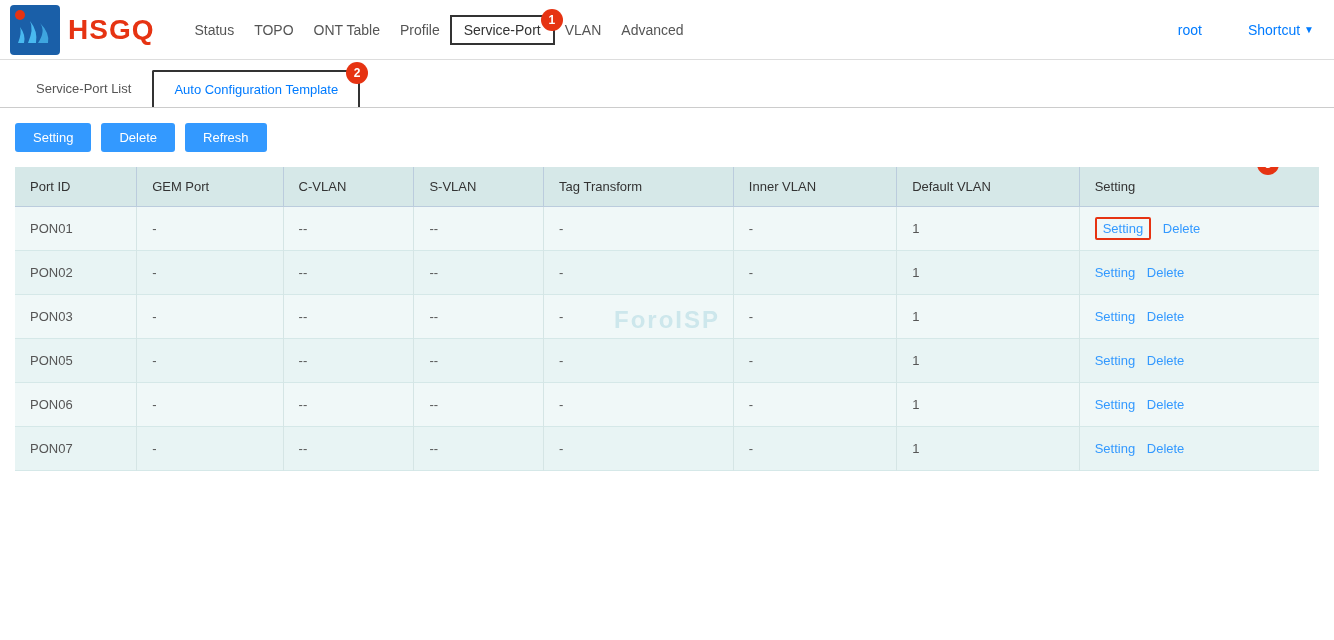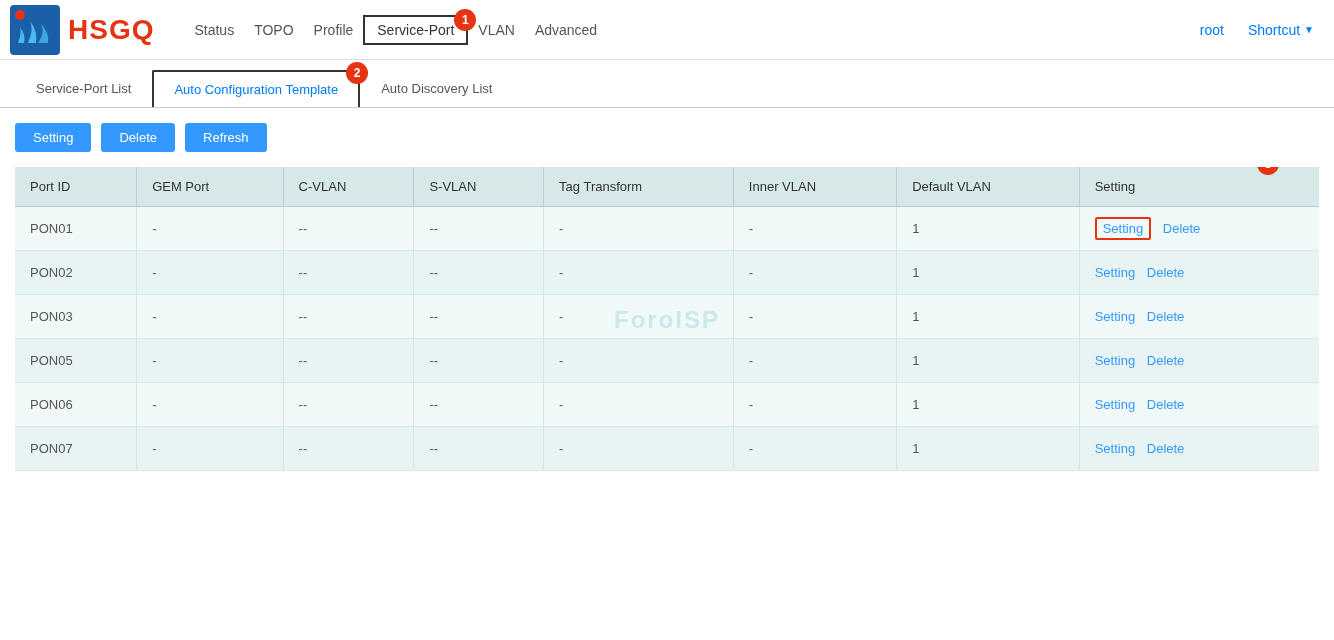--- a/index.html
+++ b/index.html
@@ -44,21 +44,21 @@
       white-space: nowrap;
     }
     .nav-item.active-box {
       border: 2px solid #333;
       padding: 6px 12px;
       color: #333;
     }
     .nav-right {
       display: flex;
       align-items: flex-start;
-      gap: 4px;
+      gap: 26px;
     }
     .nav-right .nav-item { color: #007bff; }
     .nav-right .nav-item.shortcut { display: flex; align-items: center; gap: 4px; }
 
     
     .badge-circle {
       width: 22px;
       height: 22px;
       border-radius: 50%;
       background: #e63312;
@@ -199,20 +199,21 @@
       <path d="M8 38 Q12 28 10 22 Q16 30 14 38" fill="#4fc3f7" opacity="0.9"></path>
       <path d="M18 38 Q24 24 20 16 Q28 26 26 38" fill="#4fc3f7" opacity="0.9"></path>
       <path d="M28 38 Q36 26 30 18 Q40 28 38 38" fill="#4fc3f7" opacity="0.7"></path>
     </svg>
     <span class="logo-text">HSGQ</span>
   </div>
 
   <div class="nav-links">
     <a class="nav-item">Status</a>
     <a class="nav-item">TOPO</a>
+    <a class="nav-item">ONT Table</a>
     <a class="nav-item">Profile</a>
     <a class="nav-item active-box nav-service-port" style="position:relative; border:2px solid #333; padding:5px 12px;">
       <span>Service-Port</span>
       <span class="badge-circle badge-1">1</span>
     </a>
     <a class="nav-item">VLAN</a>
     <a class="nav-item">Advanced</a>
   </div>
 
   <div class="nav-right">
@@ -223,21 +224,20 @@
     </a>
   </div>
 </nav>
 
 <div class="tabs-bar">
   <div class="tab">Service-Port List</div>
   <div class="tab active" style="position:relative;">
     <span>Auto Configuration Template</span>
     <span class="badge-circle badge-2">2</span>
   </div>
-  <div class="tab">Auto Discovery List</div>
 </div>
 
 <div class="toolbar">
   <button class="btn">Setting</button>
   <button class="btn">Delete</button>
   <button class="btn">Refresh</button>
 </div>
 
 <div class="table-wrapper">
   <table>

